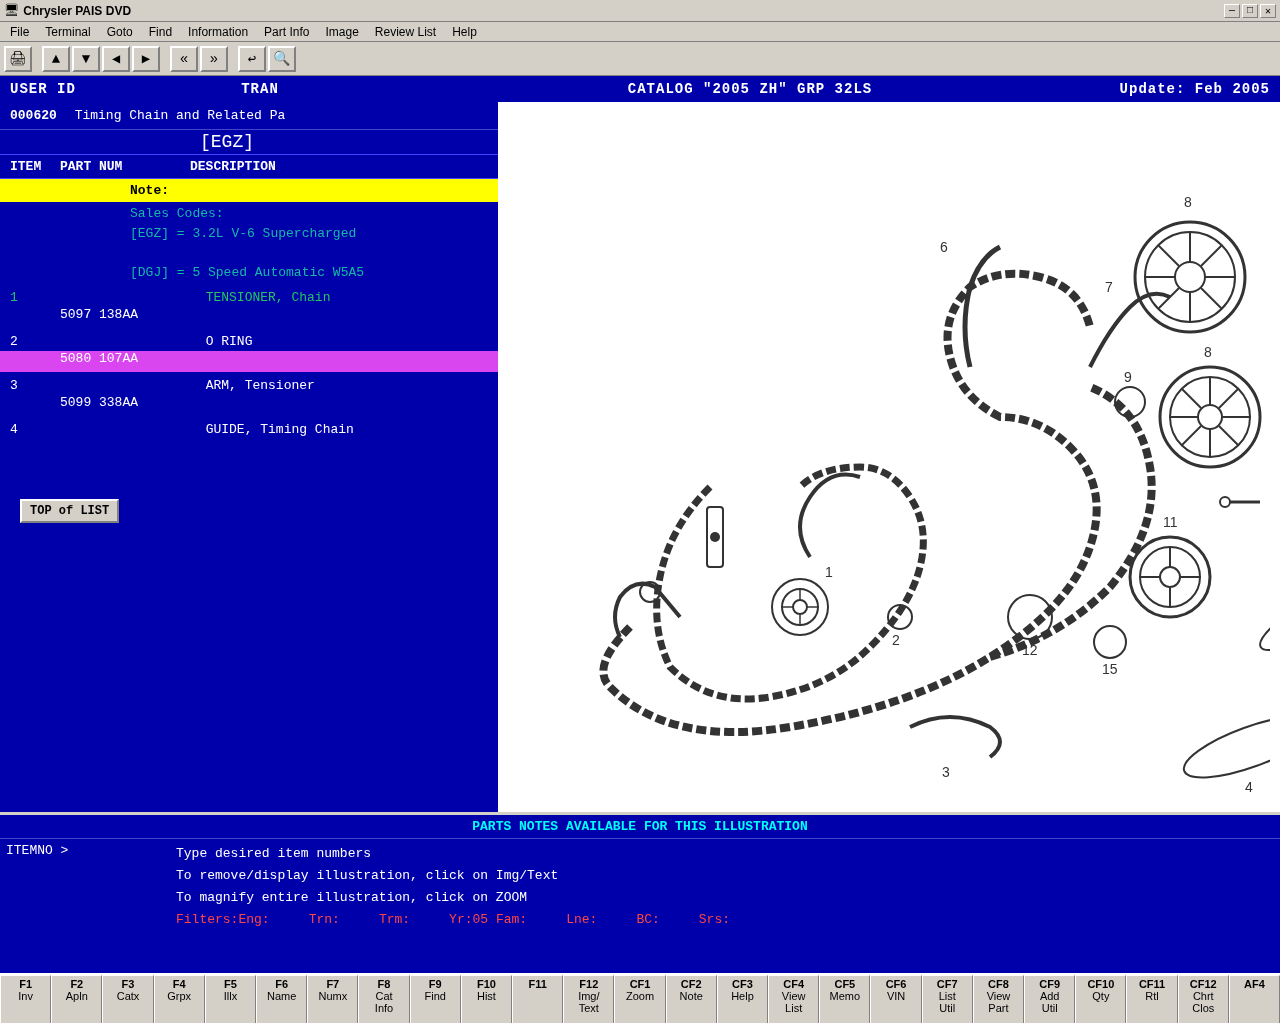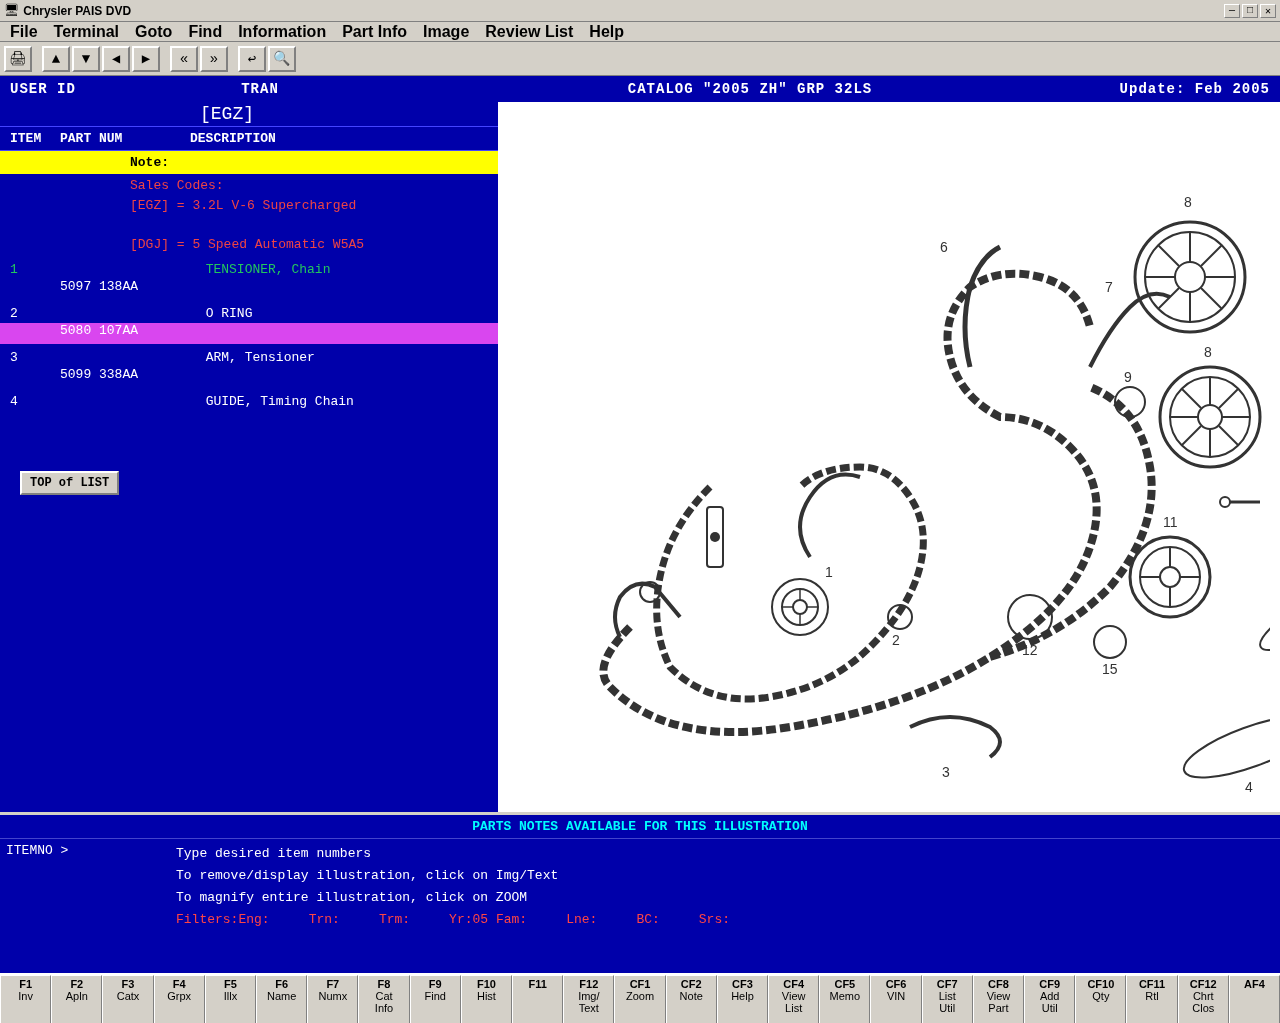--- a/index.html
+++ b/index.html
@@ -27,24 +27,23 @@
     #menubar {
       background: #d4d0c8;
       height: 20px;
       display: flex;
       align-items: center;
       padding: 0 2px;
       border-bottom: 1px solid #808080;
     }
     #menubar span {
       padding: 2px 8px;
-      font-size: 16px;
+      font-size: 12px;
       font-family: 'Tahoma', sans-serif;
       cursor: pointer;
-      font-weight: bold;
     }
 
     
     #toolbar {
       background: #d4d0c8;
       height: 34px;
       display: flex;
       align-items: center;
       padding: 2px 4px;
       gap: 2px;
@@ -122,21 +121,21 @@
     .note-row {
       background: #ffff00;
       color: #000;
       padding: 4px 10px 4px 130px;
       font-size: 13px;
       font-weight: bold;
     }
 
     .sales-codes {
       background: #0000aa;
-      color: #ef4444;
+      color: #14b8a6;
       padding: 2px 10px 2px 130px;
       font-size: 13px;
       line-height: 1.5;
     }
 
     .parts-list {
       background: #0000aa;
       color: #fff;
       padding: 0;
     }
@@ -303,20 +302,24 @@
   <span class="h-userid">USER ID</span>
   <span class="h-tran">TRAN</span>
   <span class="h-catalog">CATALOG "2005 ZH"     GRP 32LS</span>
   <span class="h-update">Update: Feb 2005</span>
 </div>
 
 <div id="main-area">
 
   <div id="left-panel">
 
+    <div class="part-header">
+      <span class="part-num">000620</span>
+      <span class="part-desc">Timing Chain and Related Pa</span>
+    </div>
     <div style="background:#0000aa; color:#fff; padding:2px 10px; font-size:18px; padding-left:200px;">[EGZ]</div>
 
     <div class="col-headers">
       <span class="col-item">ITEM</span>
       <span class="col-partnum">PART NUM</span>
       <span class="col-desc">DESCRIPTION</span>
     </div>
 
     <div class="note-row">
       <span>Note:</span>

